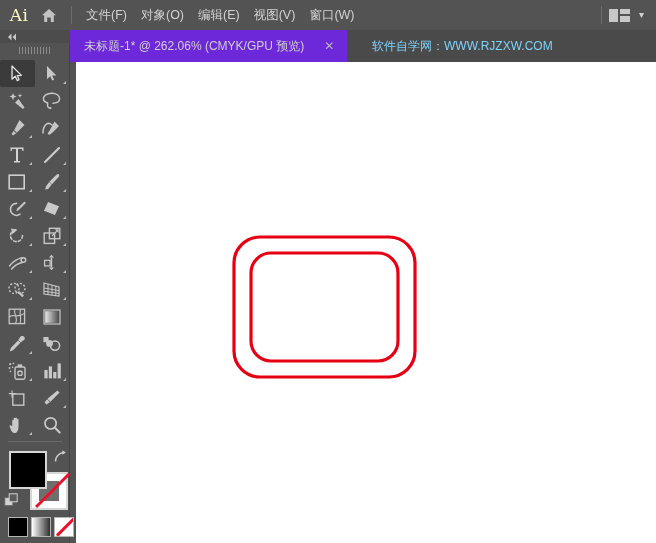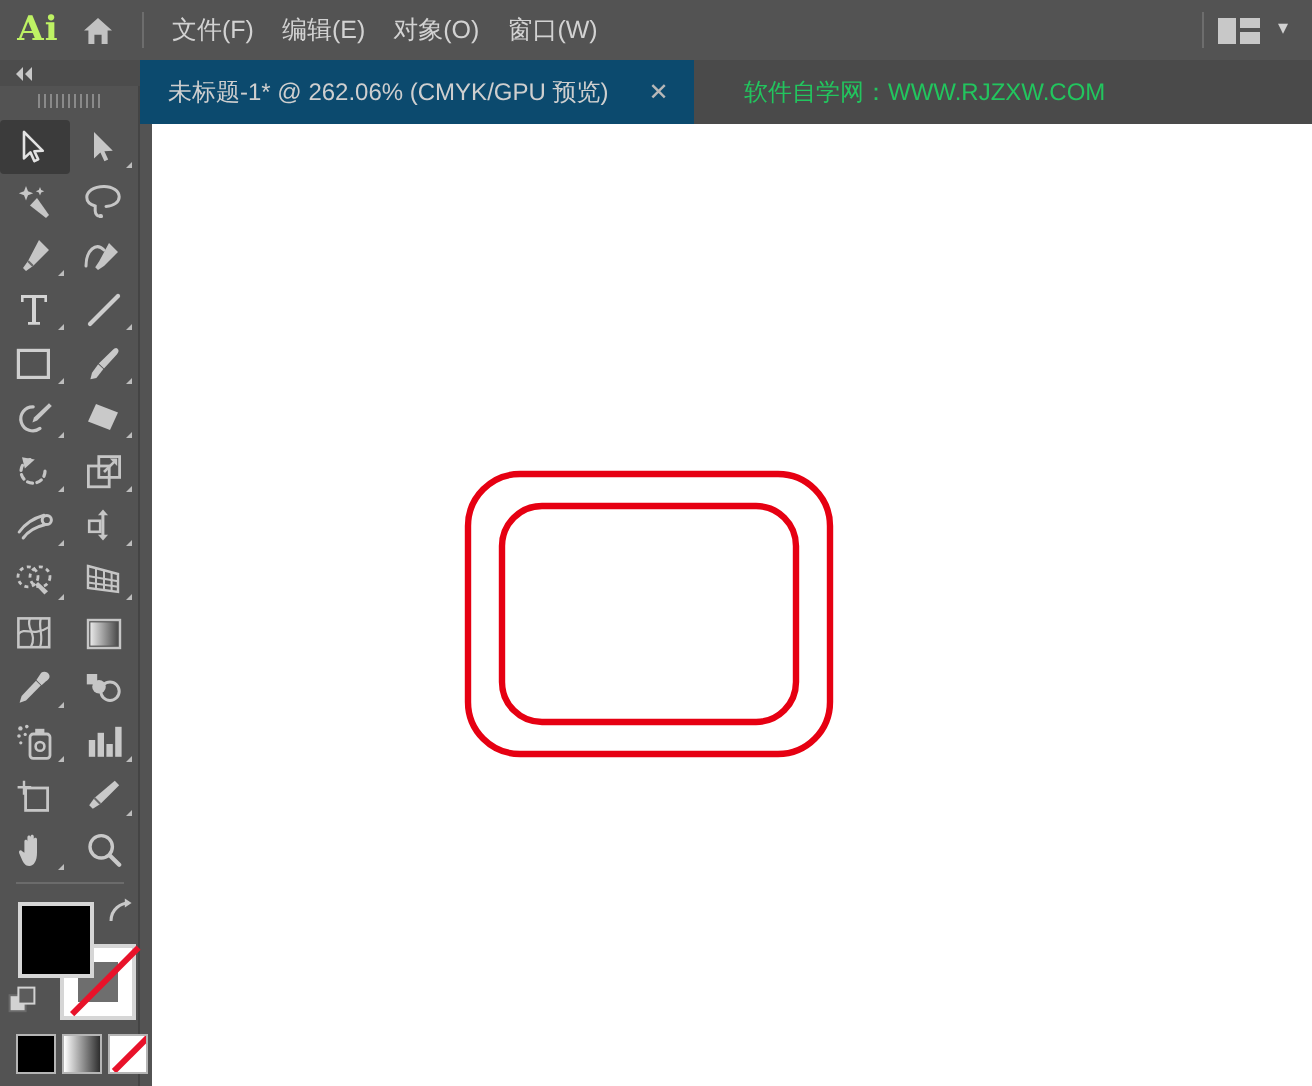--- a/index.html
+++ b/index.html
@@ -14,21 +14,21 @@
 
   
   .menubar {
     position: absolute; left: 0; top: 0; width: 656px; height: 30px;
     background: #535353;
     display: flex; align-items: center;
   }
   .ai-logo {
     width: 34px; height: 30px;
     display: flex; align-items: center; justify-content: center;
-    color: #bef264; font-size: 17px; font-weight: bold;
+    color: #fef9c3; font-size: 17px; font-weight: normal;
     letter-spacing: 0.5px; font-family: "DejaVu Serif", serif;
     padding-left: 4px;
   }
   .home-btn {
     width: 30px; height: 30px;
     display: flex; align-items: center; justify-content: center;
   }
   .home-btn svg { display:block; }
   .vdiv { width: 1px; height: 18px; background: #6d6d6d; margin: 0 7px; }
   .menu-items { display: flex; align-items: flex-end; height: 30px; }
@@ -46,33 +46,33 @@
   .ws-icon .c2 div { width: 10px; height: 5.5px; background: #c8c8c8; }
   .chev { color: #d2d2d2; font-size: 10px; line-height: 1; }
 
   
   .tabbar {
     position: absolute; left: 70px; top: 30px; width: 586px; height: 32px;
     background: #4a4a4a;
   }
   .tab-active {
     position: absolute; left: 0; top: 0; height: 32px;
-    background: #0c4a6e;
+    background: #6d28d9;
     display: flex; align-items: center;
     padding: 0 9px 0 14px;
   }
   .tab-title { color: #cfcfcf; font-size: 12px; white-space: nowrap; }
   .tab-close {
     color: #b8b8b8; font-size: 12px; margin-left: 16px; line-height: 1;
     padding: 0 4px;
   }
   .tab-watermark {
     position: absolute; left: 302px; top: 0; height: 32px;
     display: flex; align-items: center;
-    color: #22c55e; font-size: 12px; white-space: nowrap;
+    color: #7dd3fc; font-size: 12px; white-space: nowrap;
   }
 
   
   .canvas-wrap {
     position: absolute; left: 70px; top: 62px; width: 586px; height: 481px;
     background: #5a5a5a;
   }
   .canvas-sep { position: absolute; left: 0; top: 0; width: 6px; height: 481px; background: #535353; }
   .canvas-white {
     position: absolute; left: 6px; top: 0; width: 580px; height: 481px;
@@ -164,22 +164,23 @@
         <svg width="16" height="15" viewBox="0 0 16 15">
           <path d="M8 1 L15 7.2 L12.8 7.2 L12.8 14 L9.8 14 L9.8 9.4 L6.2 9.4 L6.2 14 L3.2 14 L3.2 7.2 L1 7.2 Z" fill="#c2c2c2"></path>
         </svg>
       </span>
     </div>
 
     <div class="vdiv"></div>
 
     <div class="menu-items">
       <div class="menu-item">文件(F)</div>
+      <div class="menu-item">对象(O)</div>
       <div class="menu-item">编辑(E)</div>
-      <div class="menu-item">对象(O)</div>
+      <div class="menu-item">视图(V)</div>
       <div class="menu-item">窗口(W)</div>
     </div>
 
     <div class="menu-right">
       <div class="vdiv"></div>
       <div class="ws-icon">
         <div class="c1"></div>
         <div class="c2">
             <div></div>
             <div></div>

